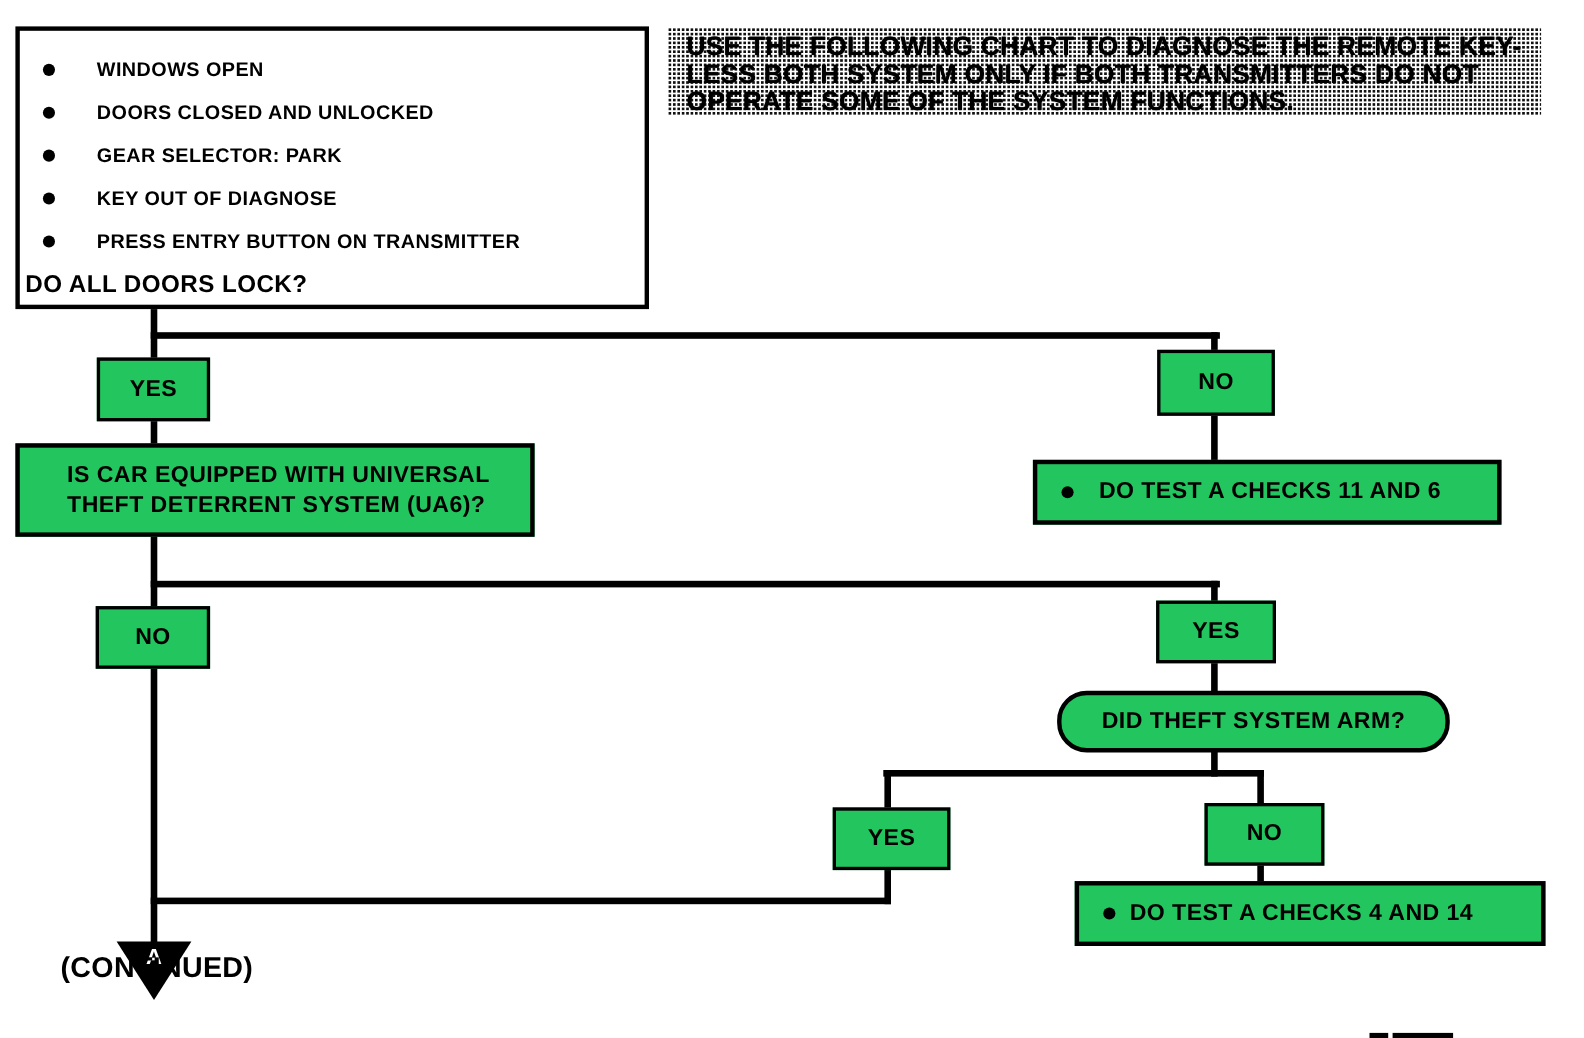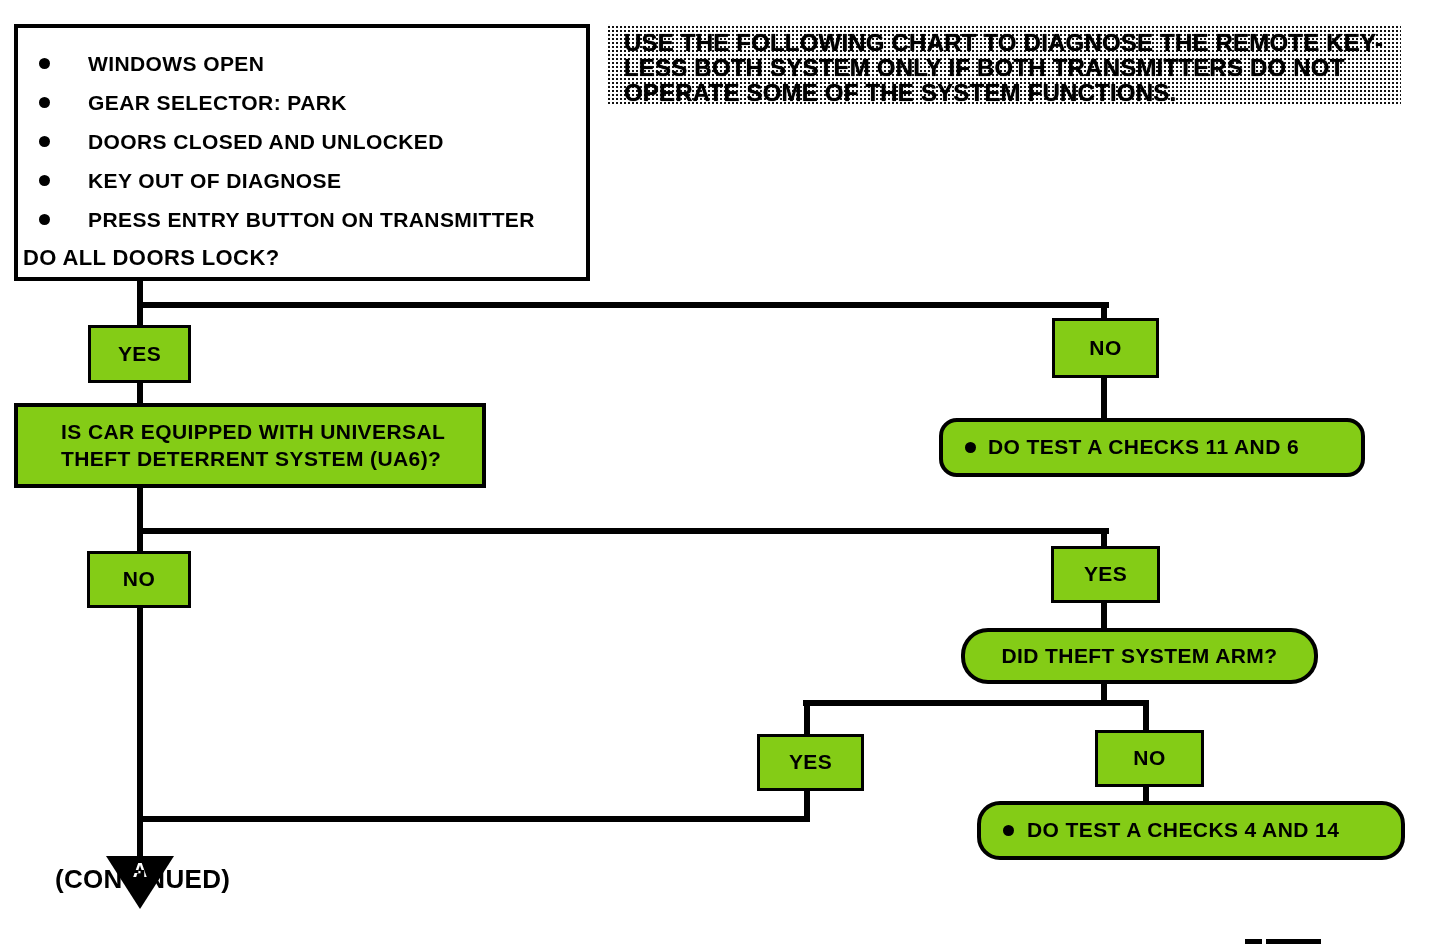--- a/index.html
+++ b/index.html
@@ -6,36 +6,36 @@
   #page{
     position:relative;width:1440px;height:944px;background:#ffffff;overflow:hidden;
     font-family:"Liberation Sans","DejaVu Sans",sans-serif;
     color:#000;
     -webkit-font-smoothing:antialiased;
   }
   
   .line{position:absolute;background:#000;}
   
   .node{
-    position:absolute;box-sizing:border-box;border:3px solid #000;background:#84cc16;
+    position:absolute;box-sizing:border-box;border:3px solid #000;background:#22c55e;
     display:flex;align-items:center;justify-content:center;
     font-weight:bold;font-size:21px;letter-spacing:.4px;line-height:1.25;
   }
   .node.big{border-width:4px;}
   .node.left{justify-content:flex-start;}
   .bullet{width:11px;height:11px;border-radius:50%;background:#000;flex:0 0 auto;}
   
   .panel{
     position:absolute;left:14px;top:24px;width:576px;height:257px;
     box-sizing:border-box;border:4px solid #000;background:#fff;
   }
   .panel ul{margin:0;padding:16px 0 0 0;list-style:none;}
   .panel li{
     display:flex;align-items:center;height:39px;padding-left:21px;gap:38px;
-    font-weight:bold;font-size:21px;letter-spacing:.4px;
+    font-weight:bold;font-size:18px;letter-spacing:.4px;
   }
   .panel .question{
     font-weight:bold;font-size:22px;letter-spacing:.4px;
     padding-left:5px;margin-top:6px;
   }
   
   .note{
     position:absolute;left:607px;top:25px;width:794px;height:80px;
     box-sizing:border-box;padding:5px 0 0 17px;
     background-color:#fff;
@@ -67,25 +67,25 @@
 <div id="page">
 
   <div class="panel">
     <ul>
       <li>
         <span class="bullet"></span>
         <span>WINDOWS OPEN</span>
       </li>
       <li>
         <span class="bullet"></span>
-        <span>GEAR SELECTOR: PARK</span>
+        <span>DOORS CLOSED AND UNLOCKED</span>
       </li>
       <li>
         <span class="bullet"></span>
-        <span>DOORS CLOSED AND UNLOCKED</span>
+        <span>GEAR SELECTOR: PARK</span>
       </li>
       <li>
         <span class="bullet"></span>
         <span>KEY OUT OF DIAGNOSE</span>
       </li>
       <li>
         <span class="bullet"></span>
         <span>PRESS ENTRY BUTTON ON TRANSMITTER</span>
       </li>
     </ul>
@@ -117,21 +117,21 @@
   <div class="line" style="left:137px;top:604px;width:6px;height:254px;"></div>
 
   <div class="node" style="left:88px;top:325px;width:103px;height:58px;">
     <span>YES</span>
   </div>
 
   <div class="node" style="left:1052px;top:318px;width:107px;height:60px;">
     <span>NO</span>
   </div>
 
-  <div class="node big left" style="left:939px;top:418px;width:426px;height:59px;padding-left:22px;gap:12px;border-radius:18px;">
+  <div class="node big left" style="left:939px;top:418px;width:426px;height:59px;padding-left:22px;gap:23px;">
     <span class="bullet"></span>
     <span>DO TEST A CHECKS 11 AND 6</span>
   </div>
 
   <div class="node big left" style="left:14px;top:403px;width:472px;height:85px;padding-left:43px;">
     <div>
       <div>IS CAR EQUIPPED WITH UNIVERSAL</div>
       <div>THEFT DETERRENT SYSTEM (UA6)?</div>
     </div>
   </div>
@@ -149,21 +149,21 @@
   </div>
 
   <div class="node" style="left:757px;top:734px;width:107px;height:57px;">
     <span>YES</span>
   </div>
 
   <div class="node" style="left:1095px;top:730px;width:109px;height:57px;">
     <span>NO</span>
   </div>
 
-  <div class="node big left" style="left:977px;top:801px;width:428px;height:59px;padding-left:22px;gap:13px;border-radius:23px;">
+  <div class="node big left" style="left:977px;top:801px;width:428px;height:59px;padding-left:22px;gap:13px;">
     <span class="bullet"></span>
     <span>DO TEST A CHECKS 4 AND 14</span>
   </div>
 
   <div class="connA">
     <div class="tri"></div>
     <div class="tri-label">A</div>
   </div>
   <div class="continued">(CONTINUED)</div>
 

